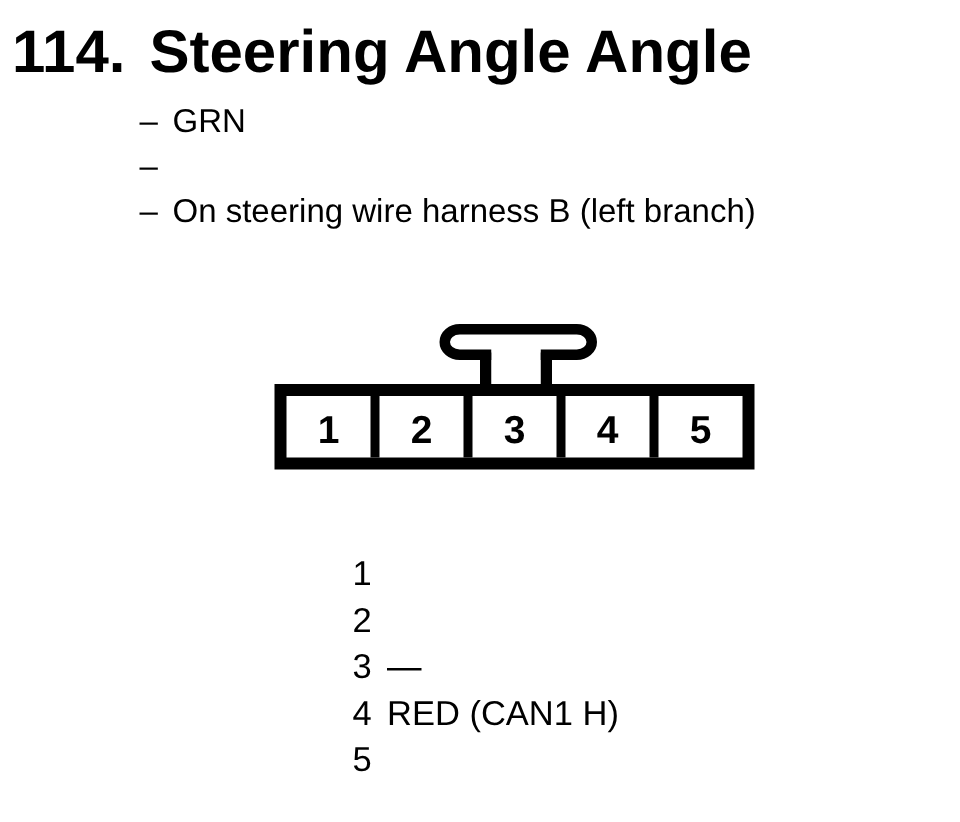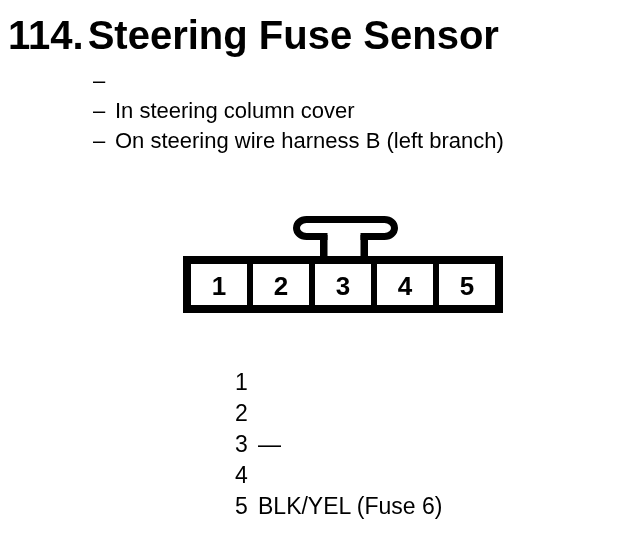--- a/index.html
+++ b/index.html
@@ -17,21 +17,21 @@
   .title-row {
     position: absolute;
     left: 8px;
     top: 15px;
     font-size: 40px;
     font-weight: bold;
     line-height: 1;
     letter-spacing: 0px;
     white-space: nowrap;
   }
-  .title-number { display: inline-block; margin-right: 4px; }
+  .title-number { display: inline-block; margin-right: 16px; }
   
   .details {
     position: absolute;
     left: 93px;
     top: 66px;
     font-size: 22px;
     line-height: 30px;
     list-style: none;
   }
   .detail-line { display: flex; white-space: nowrap; }
@@ -71,30 +71,30 @@
   .pinout-row { display: flex; white-space: nowrap; }
   .pinout-pin { display: inline-block; width: 14px; text-align: left; }
   .pinout-wire { display: inline-block; margin-left: 9px; }
 </style>
 </head>
 <body>
 
 <div class="page">
 
   <div class="title-row">
-    <span class="title-number">114.</span><span>Steering Fuse Sensor</span>
+    <span class="title-number">114.</span><span>Steering Angle Angle</span>
   </div>
 
   <ul class="details">
     <li class="detail-line">
       <span class="detail-dash">–</span>
+      <span>GRN</span>
     </li>
     <li class="detail-line">
       <span class="detail-dash">–</span>
-      <span>In steering column cover</span>
     </li>
     <li class="detail-line">
       <span class="detail-dash">–</span>
       <span>On steering wire harness B (left branch)</span>
     </li>
   </ul>
 
   <svg class="connector-figure" viewBox="0 0 640 548" width="640" height="548" aria-hidden="true">
 
     <g>
@@ -127,20 +127,20 @@
     </div>
     <div class="pinout-row">
       <span class="pinout-pin">2</span>
     </div>
     <div class="pinout-row">
       <span class="pinout-pin">3</span>
       <span class="pinout-wire">—</span>
     </div>
     <div class="pinout-row">
       <span class="pinout-pin">4</span>
+      <span class="pinout-wire">RED (CAN1 H)</span>
     </div>
     <div class="pinout-row">
       <span class="pinout-pin">5</span>
-      <span class="pinout-wire">BLK/YEL (Fuse 6)</span>
     </div>
   </div>
 
 </div>
 
 </body></html>

